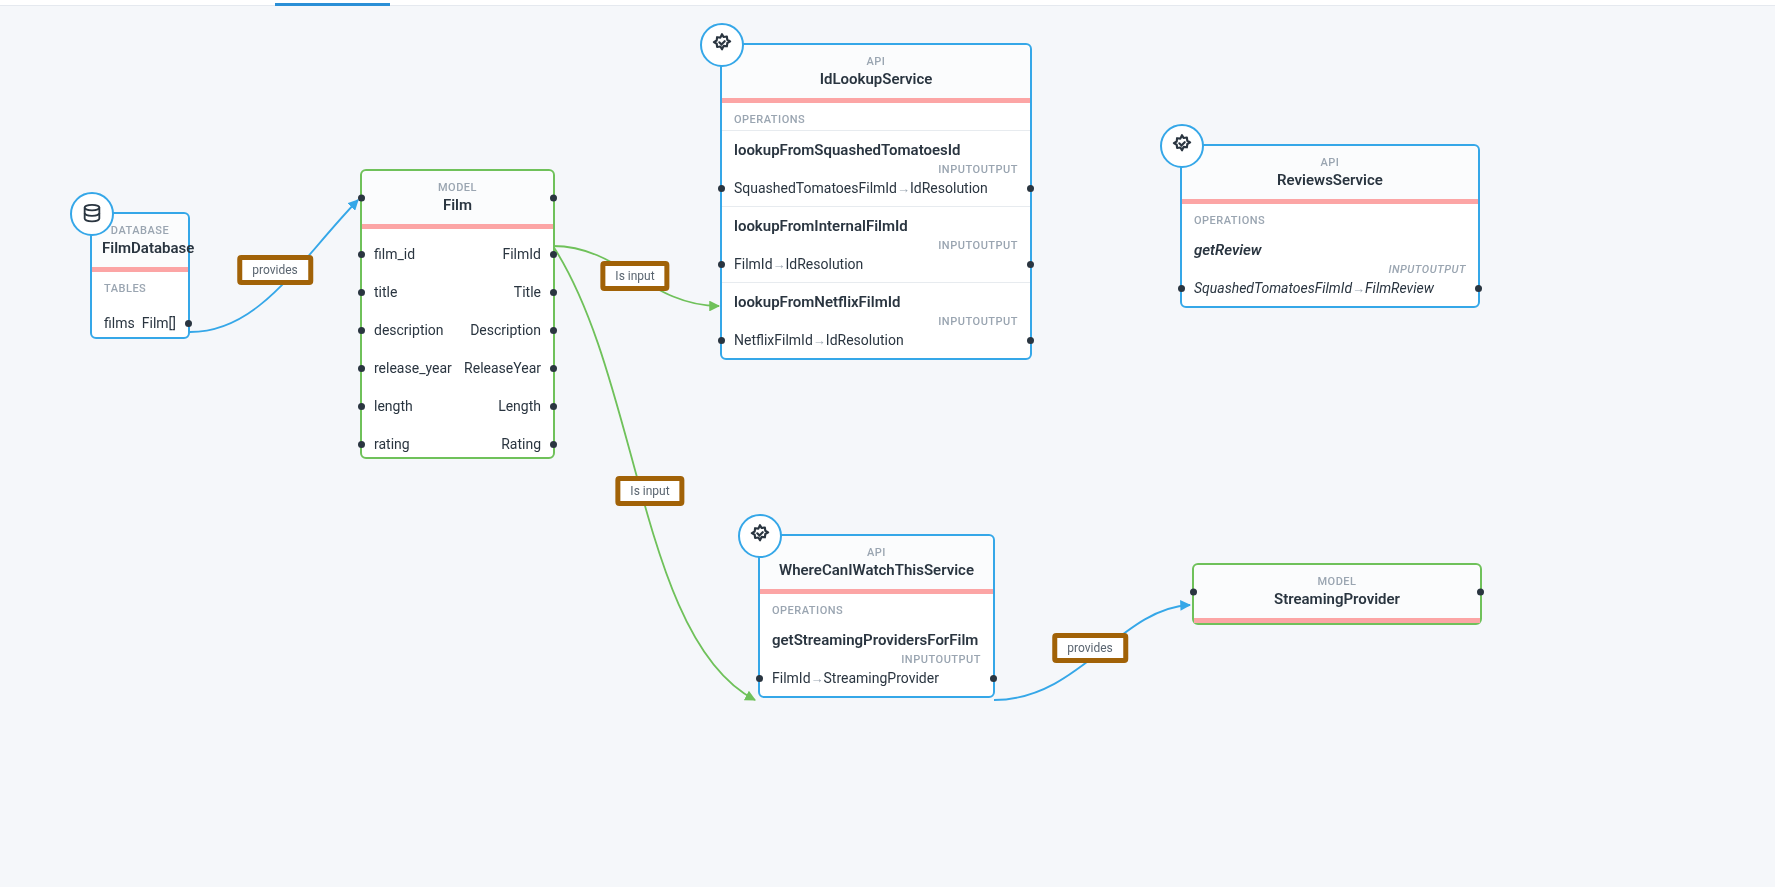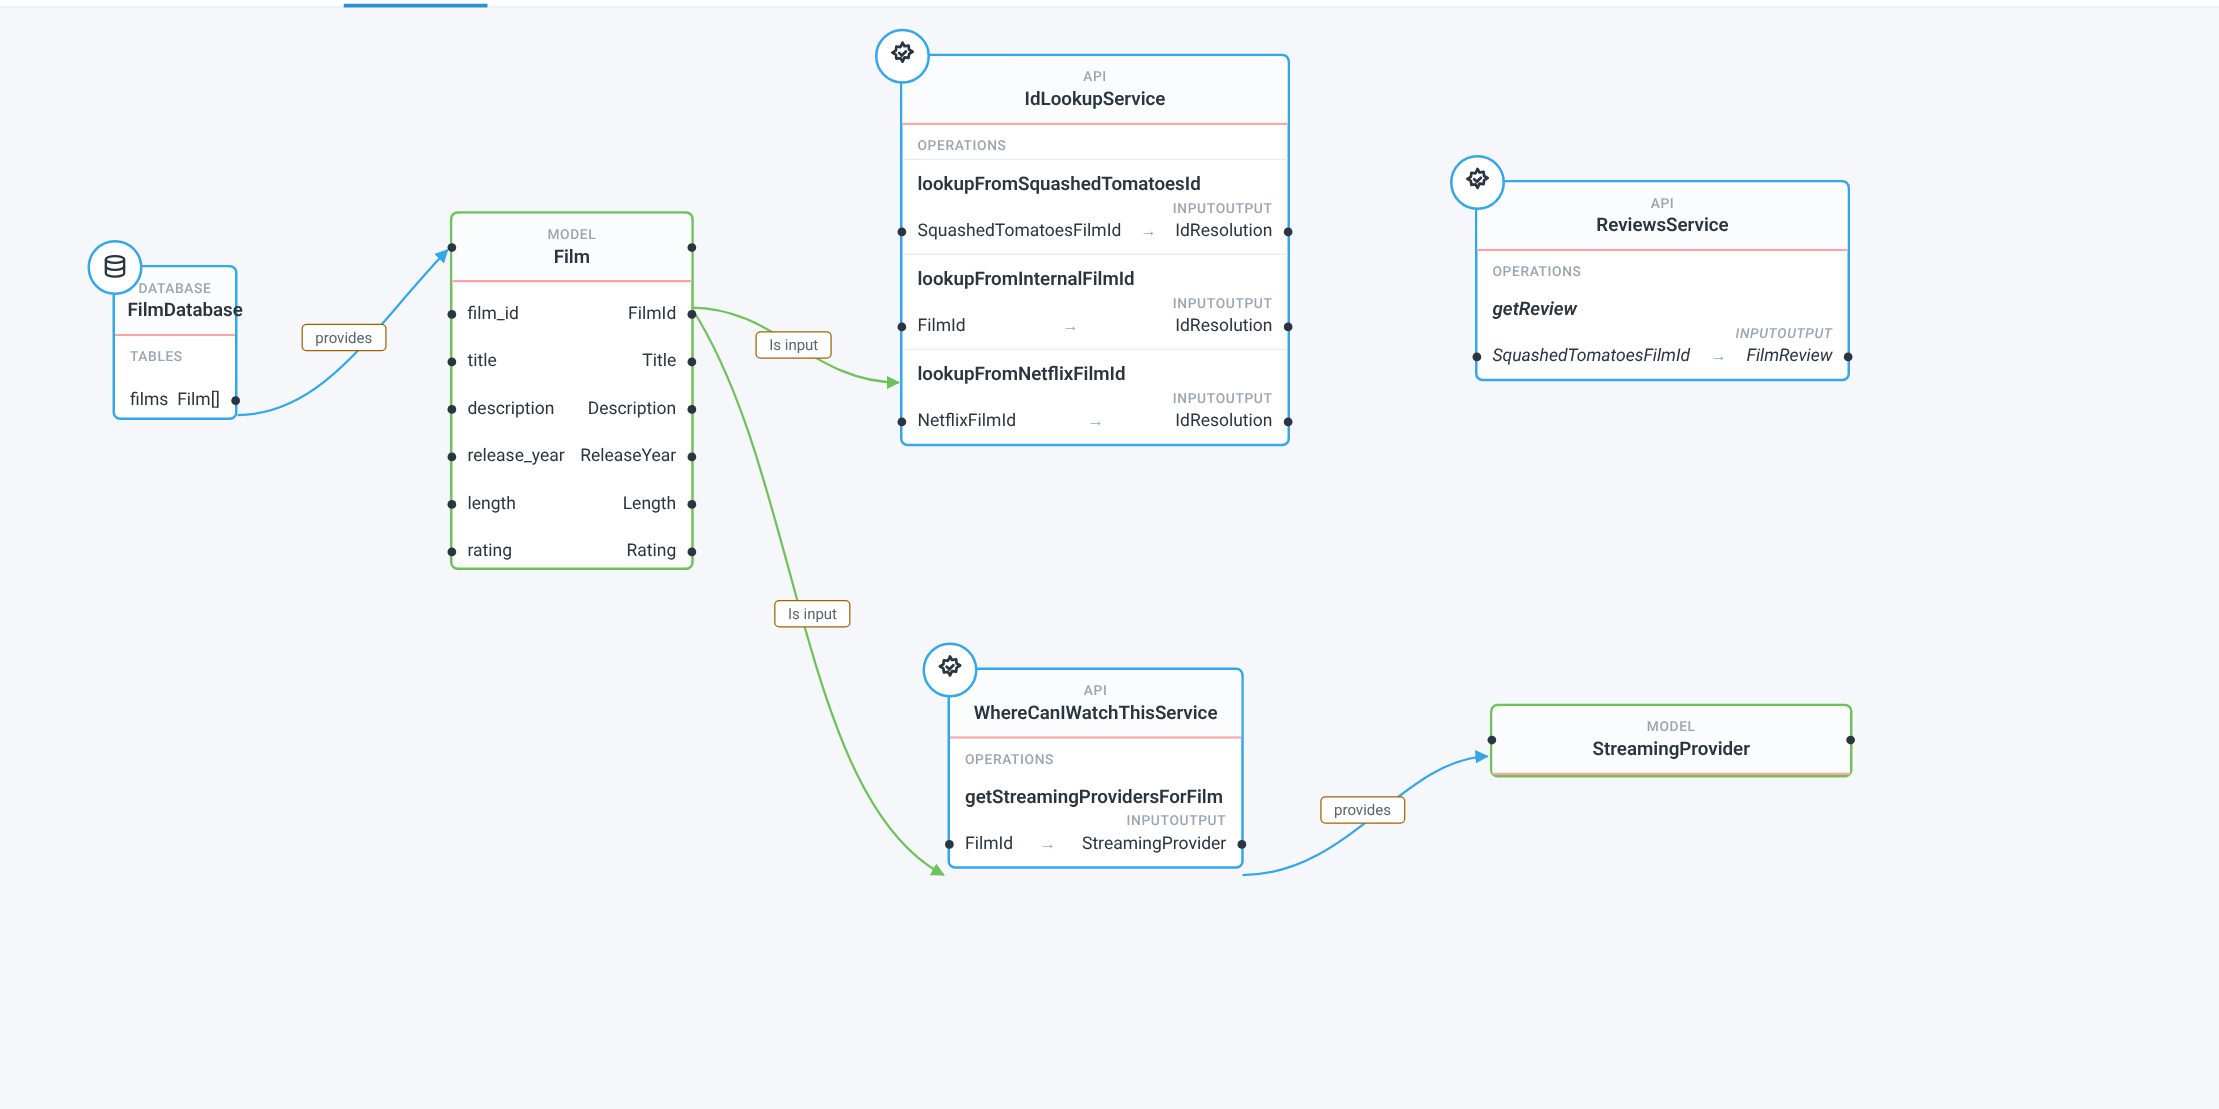--- a/index.html
+++ b/index.html
@@ -37,21 +37,21 @@
   background: #fff;
   border-radius: 6px;
   border: 2px solid;
   font-size: 14px;
 }
 .node.blue { border-color: #35a7e8; }
 .node.green { border-color: #6fc15a; }
 .node-header {
   text-align: center;
   padding: 6px 10px 10px 10px;
-  border-bottom: 2px solid #fca5a5;
+  border-bottom: 5px solid #fca5a5;
   background: #fbfcfd;
   border-radius: 6px 6px 0 0;
 }
 .node-kind {
   font-size: 11px;
   letter-spacing: 0.5px;
   color: #9aa5b1;
   font-weight: 500;
   padding-top: 4px;
 }
@@ -83,40 +83,40 @@
   background: #2a3540;
   border-radius: 50%;
   flex: 0 0 auto;
 }
 .port.edge-l { position:absolute; left:-4px; }
 .port.edge-r { position:absolute; right:-4px; }
 .fields .row { padding: 5px 12px; }
 .op-block { border-top: 1px solid #e7ebef; padding: 6px 0 8px 0; }
 .op-name { font-size: 15px; font-weight: 600; padding: 4px 12px 2px 12px; color:#2a3540; }
 .io-labels { display:flex; justify-content:flex-end; padding: 2px 12px 0 12px; font-size:11px; color:#9aa5b1; letter-spacing:0.5px; font-weight:500;}
-.io-row { display:flex; justify-content:space-between; align-items:center; padding: 4px 12px 2px 12px; font-size:14px; color:#2a3540; position:relative;}
+.io-row { display:flex; align-items:center; padding: 4px 12px 2px 12px; font-size:14px; color:#2a3540; position:relative;}
 .io-row .arrow { color:#9aa5b1; font-size:13px; }
 .icon-circle {
   position: absolute;
   width: 44px; height: 44px;
   background: #fff;
   border: 2px solid #35a7e8;
   border-radius: 50%;
   display:flex; align-items:center; justify-content:center;
   top: -22px; left: -22px;
   z-index: 2;
 }
 .model .node-header { position:relative; }
 .model .port-header-l { position:absolute; left:-4px; top:50%; transform:translateY(-50%); width:7px;height:7px;background:#2a3540;border-radius:50%; }
 .model .port-header-r { position:absolute; right:-4px; top:50%; transform:translateY(-50%); width:7px;height:7px;background:#2a3540;border-radius:50%; }
 svg.edges { position:absolute; inset:0; width:100%; height:100%; pointer-events:none; z-index:0; }
 .edge-label {
   position:absolute;
   background:#fff;
-  border:1px solid #a16207;
+  border:5px solid #a16207;
   border-radius:4px;
   font-size:12px;
   color:#5a6570;
   padding: 3px 10px;
   transform: translate(-50%, -50%);
 }
 .db-icon svg, .gear-icon svg { display:block; }
 </style>
 </head>
 <body>

